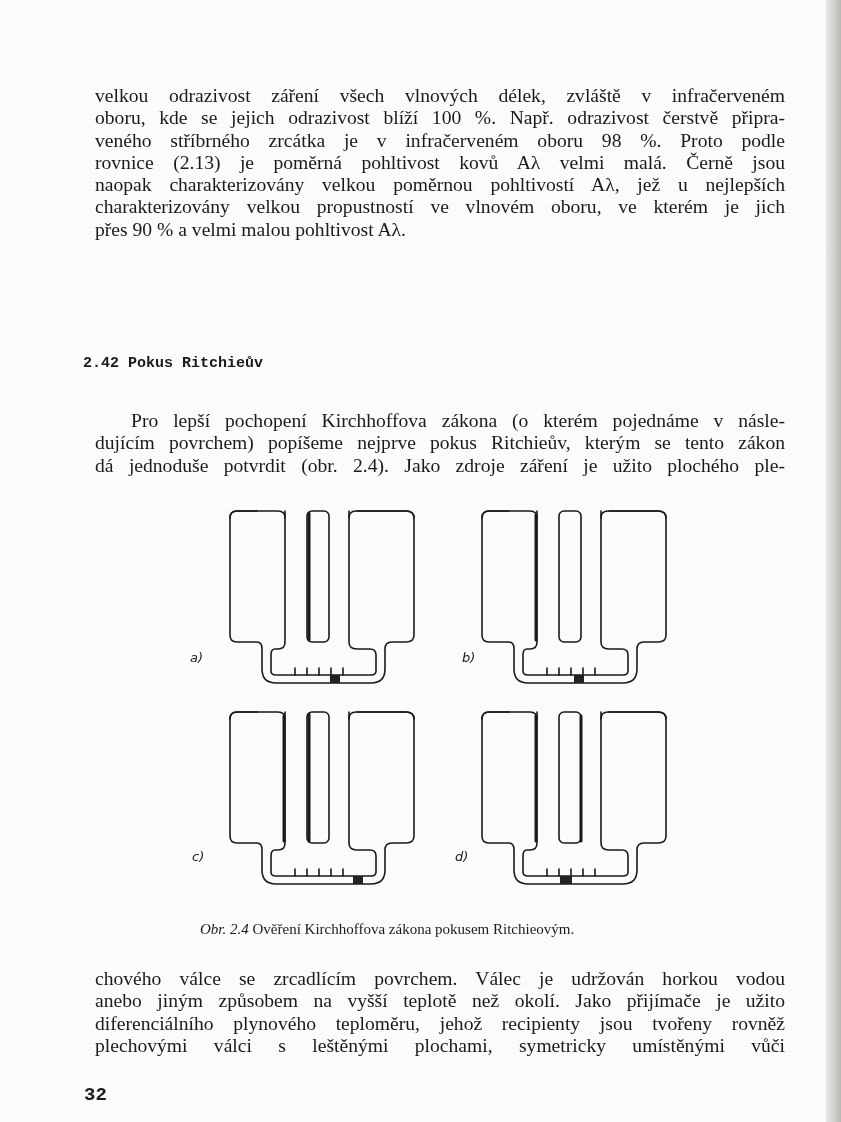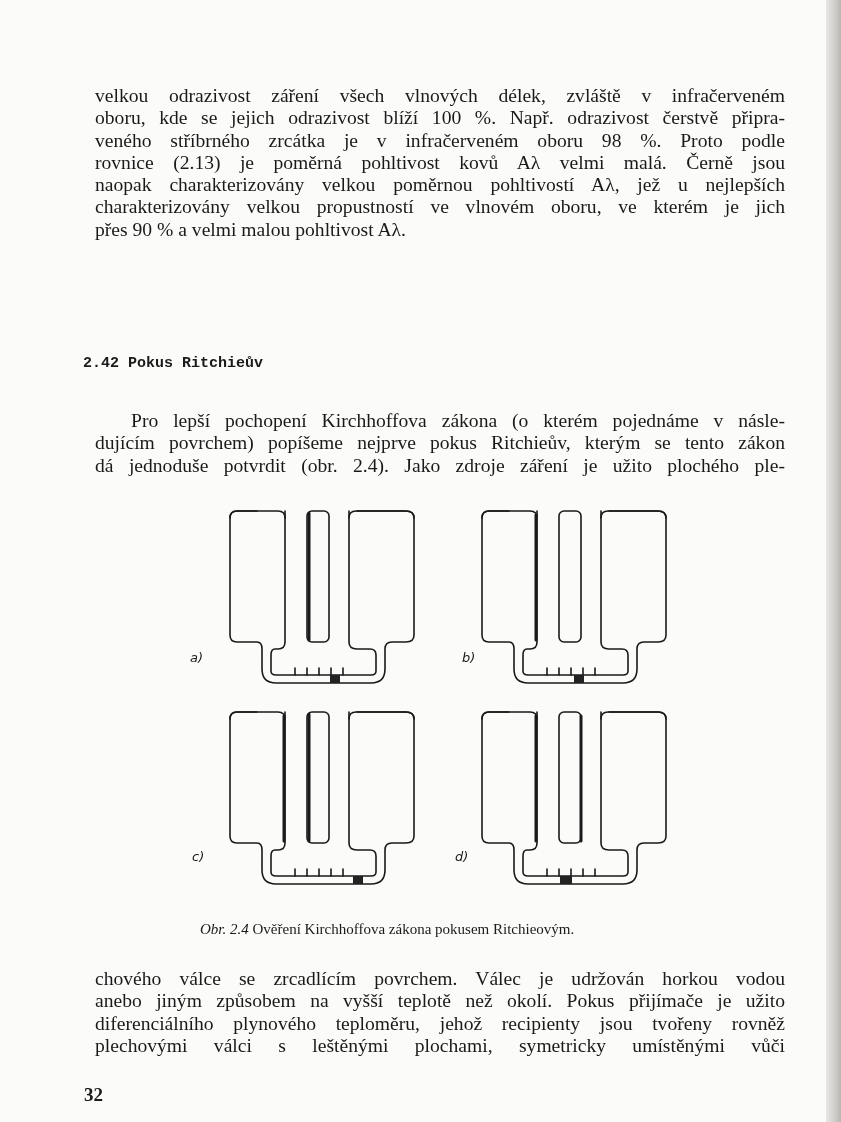--- a/index.html
+++ b/index.html
@@ -10,21 +10,21 @@
           background:linear-gradient(to right,#e8e7e5,#cfcdca 60%,#b8b6b3); }
   .para { position:absolute; left:83px; width:690px; font-family:"Liberation Serif",serif;
           font-size:19.6px; line-height:22.3px; text-align:justify; text-align-last:auto; margin:12px; }
   .para span.line { display:block; text-align:justify; text-align-last:justify; white-space:nowrap; }
   .para span.line.last { text-align-last:left; }
   .indent { padding-left:36px; }
   .heading { position:absolute; left:83px; top:355px; font-family:Liberation Mono, monospace;
              font-weight:bold; font-size:15px; margin:0; }
   .caption { position:absolute; left:192px; top:921px; font-family:"Liberation Serif",serif; font-size:15px;margin-left:8px; }
   .caption i { font-style:italic; }
-  .pagenum { position:absolute; left:84px; top:1084px; font-family:Liberation Serif, serif; font-weight:bold; font-size:19px; }
+  .pagenum { position:absolute; left:84px; top:1084px; font-family:Liberation Mono, monospace; font-weight:bold; font-size:19px; }
   .figure { position:absolute; left:180px; top:500px; width:520px; height:400px; }
   .fig-label { position:absolute; font-family:"DejaVu Sans",sans-serif; font-style:italic; font-size:13px; }
 </style>
 </head>
 <body>
 
 <div class="page"></div>
 <div class="edge"></div>
 
 <div class="para" style="top:73px;">
@@ -98,18 +98,18 @@
   <span class="fig-label" style="left:12px; top:349px;">c)</span>
   <span class="fig-label" style="left:275px; top:349px;">d)</span>
 </div>
 
 <div class="caption">
   <i>Obr. 2.4</i><span> Ověření Kirchhoffova zákona pokusem Ritchieovým.</span>
 </div>
 
 <div class="para" style="top:956px;">
   <span class="line">chového válce se zrcadlícím povrchem. Válec je udržován horkou vodou</span>
-  <span class="line">anebo jiným způsobem na vyšší teplotě než okolí. Pokus přijímače je užito</span>
+  <span class="line">anebo jiným způsobem na vyšší teplotě než okolí. Jako přijímače je užito</span>
   <span class="line">diferenciálního plynového teploměru, jehož recipienty jsou tvořeny rovněž</span>
   <span class="line">plechovými válci s leštěnými plochami, symetricky umístěnými vůči</span>
 </div>
 
 <div class="pagenum">32</div>
 
 </body></html>

